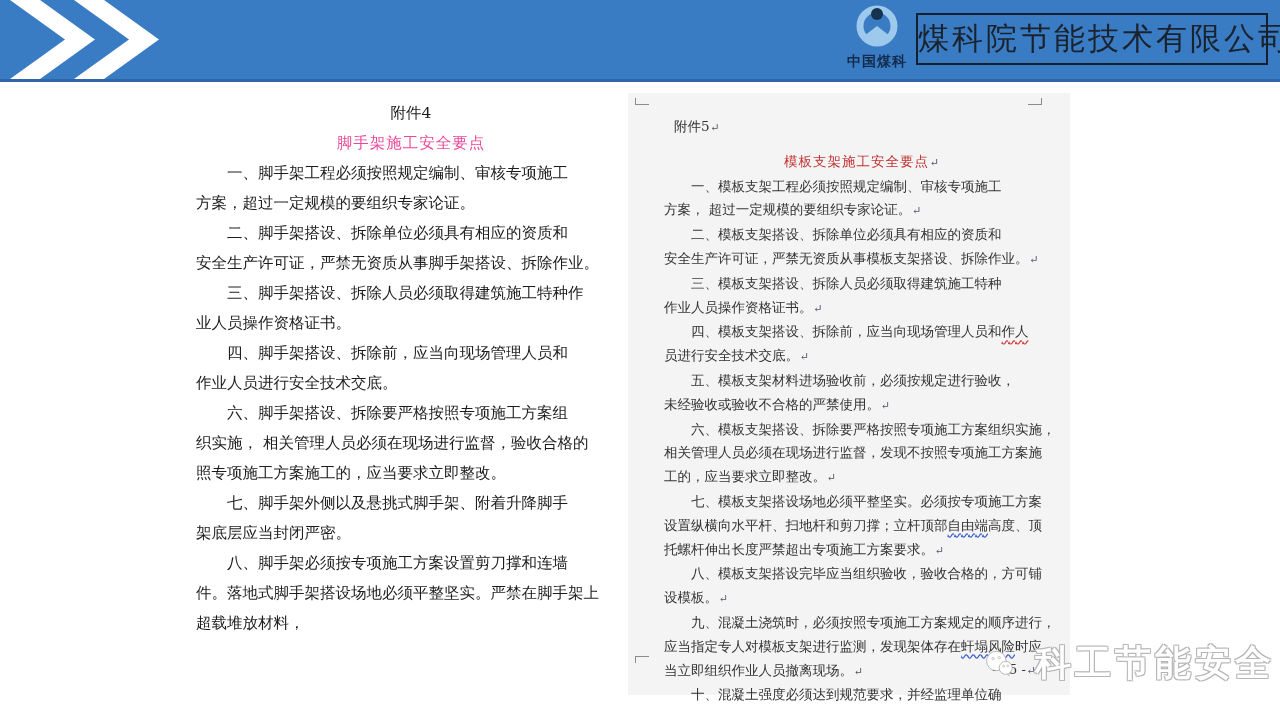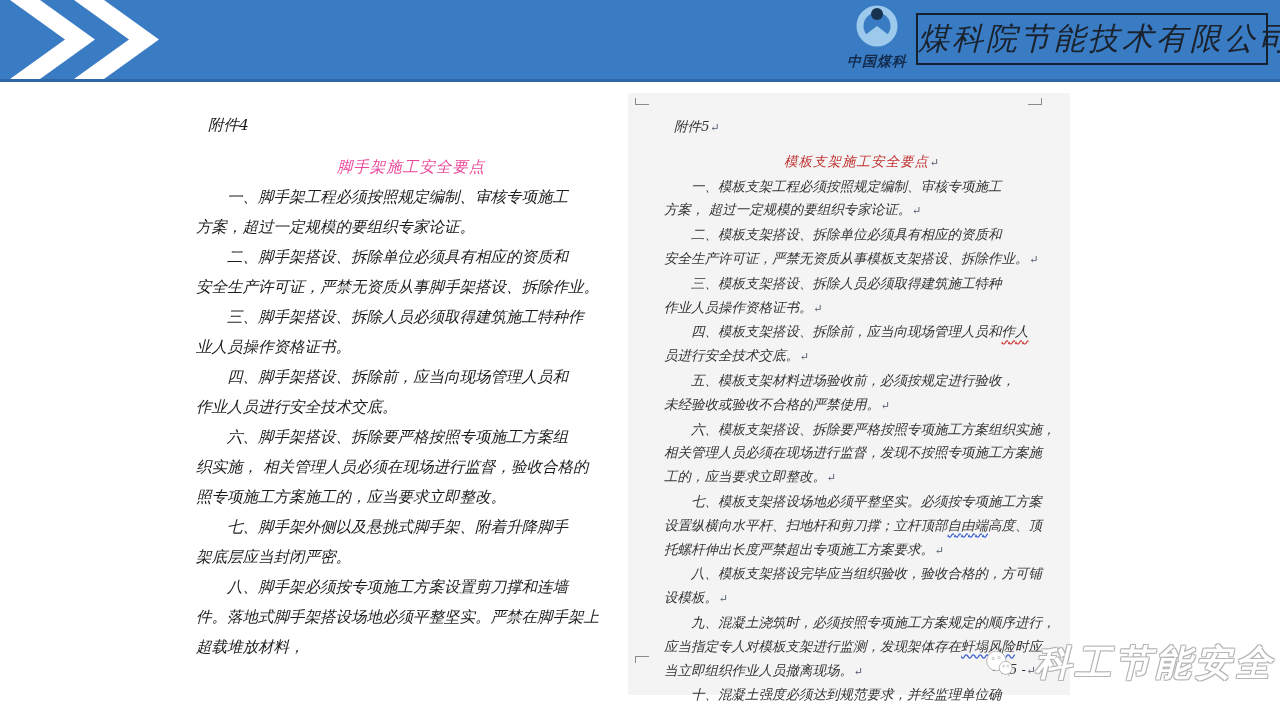--- a/index.html
+++ b/index.html
@@ -1,21 +1,21 @@
 <!DOCTYPE html>
 <html><head>
 <meta charset="utf-8">
 <style>
   html,body{margin:0;padding:0;}
   body{
     width:1280px;height:720px;overflow:hidden;background:#ffffff;
     font-family:"DejaVu Serif","Liberation Serif",serif;
     position:relative;
   }
-  .slide{position:absolute;inset:0;width:1280px;height:720px;background:#fff;font-style:italic;}
+  .slide{position:absolute;inset:0;width:1280px;height:720px;background:#fff;}
 
   
   .top-bar{
     position:absolute;left:0;top:0;width:1280px;height:79px;
     background:#3a7cc4;border-bottom:3px solid #2f66a5;
   }
   .chevrons{position:absolute;left:0;top:0;}
   .logo{
     position:absolute;left:838px;top:4px;width:78px;height:72px;
     text-align:center;color:#0e2b4e;
@@ -32,21 +32,21 @@
   .company-name{
     font-family:"Liberation Sans",sans-serif;
     font-size:31px;letter-spacing:3px;color:#1a222e;white-space:nowrap;
   }
 
   
   .doc-left{
     position:absolute;left:196px;top:98px;width:430px;
     color:#1c1c1c;font-size:15.5px;line-height:30px;
   }
-  .doc-left .attach{margin:12px;}
+  .doc-left .attach{margin:0;text-align:center;}
   .doc-left .doc-title{
     margin:0;text-align:center;color:#ec4899;letter-spacing:1px;
   }
   .doc-left p.para{margin:0;text-indent:31px;white-space:pre-wrap;}
 
   
   .doc-right{
     position:absolute;left:628px;top:93px;width:442px;height:602px;
     background:#f4f4f4;box-sizing:border-box;
     padding:12px 10px 0 36px;

